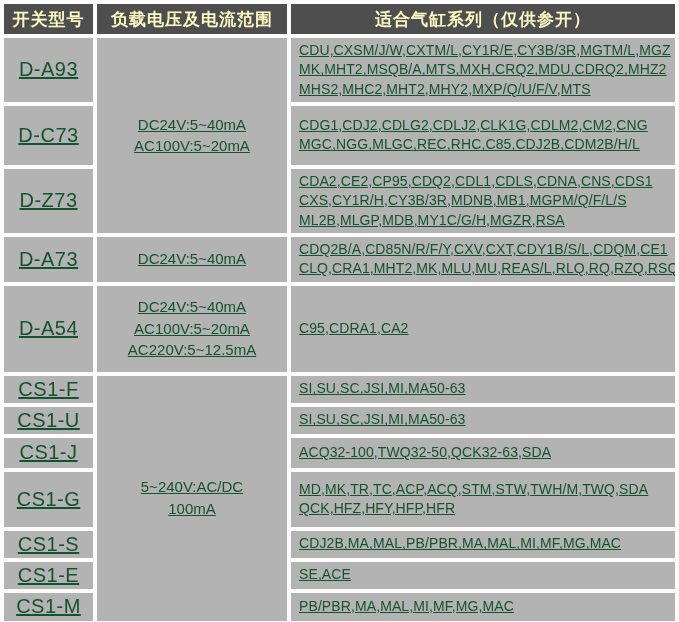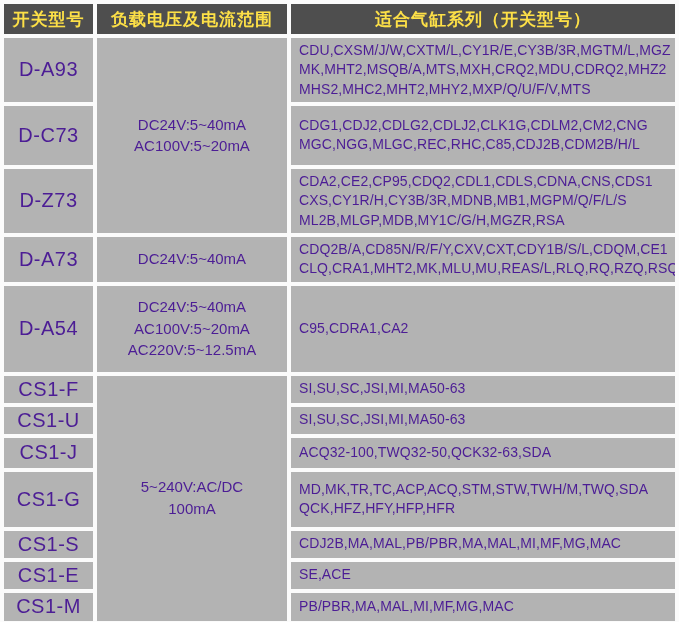--- a/index.html
+++ b/index.html
@@ -20,35 +20,36 @@
     border-spacing: 4px;
     table-layout: fixed;
     background: #fbfbfb; 
   }
   col.c-model   { width: 89px; }
   col.c-voltage { width: 190px; }
   col.c-series  { width: auto; }
 
   th {
     background: #4e4e4e;
-    color: #fde047;
+    color: #fef9c3;
     font-size: 17px;
     font-weight: bold;
     letter-spacing: 1px;
     text-align: center;
     vertical-align: middle;
     padding: 0 2px;
     white-space: nowrap;
     overflow: hidden;
   }
   td {
     background: #b3b3b3;
-    color: #4c1d95;
+    color: #14532d;
     vertical-align: middle;
     overflow: hidden;
+    text-decoration: underline;
   }
   td.model {
     text-align: center;
     font-size: 20px;
     letter-spacing: 0.5px;
     white-space: nowrap;
     margin-top: 28px;
   }
   td.voltage {
     text-align: center;
@@ -72,21 +73,21 @@
   <table class="spec">
     <colgroup>
       <col class="c-model">
       <col class="c-voltage">
       <col class="c-series">
     </colgroup>
     <tbody>
         <tr style="height:30px;">
       <th>开关型号</th>
       <th>负载电压及电流范围</th>
-      <th>适合气缸系列（开关型号）</th>
+      <th>适合气缸系列（仅供参开）</th>
     </tr>
     <tr style="height:57px;">
       <td class="model">D-A93</td>
       <td class="voltage" rowspan="3">DC24V:5~40mA
 AC100V:5~20mA</td>
       <td class="series">CDU,CXSM/J/W,CXTM/L,CY1R/E,CY3B/3R,MGTM/L,MGZ
 MK,MHT2,MSQB/A,MTS,MXH,CRQ2,MDU,CDRQ2,MHZ2
 MHS2,MHC2,MHT2,MHY2,MXP/Q/U/F/V,MTS</td>
     </tr>
     <tr style="height:59px;">

